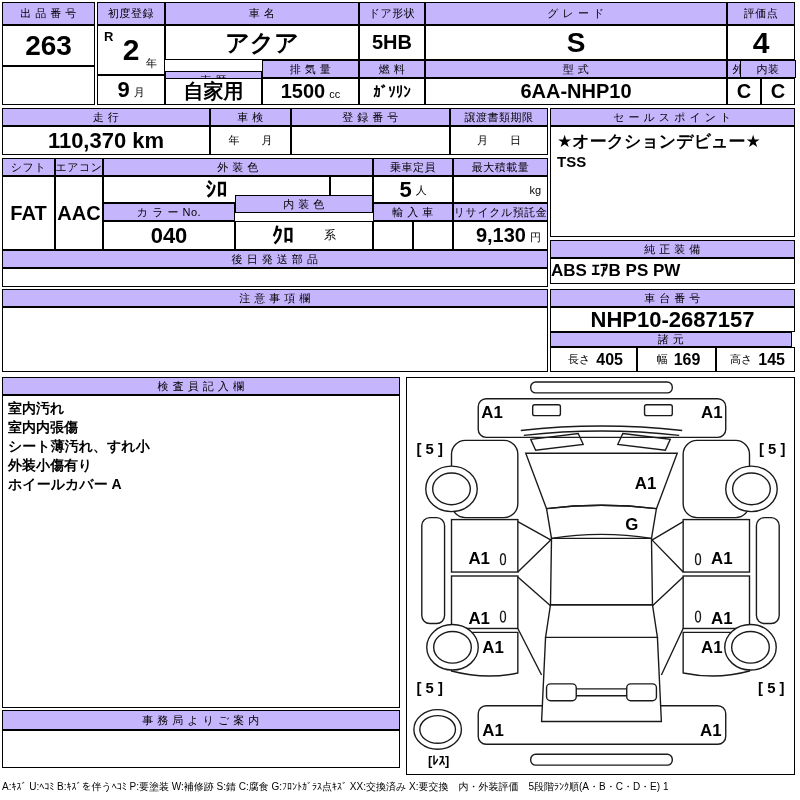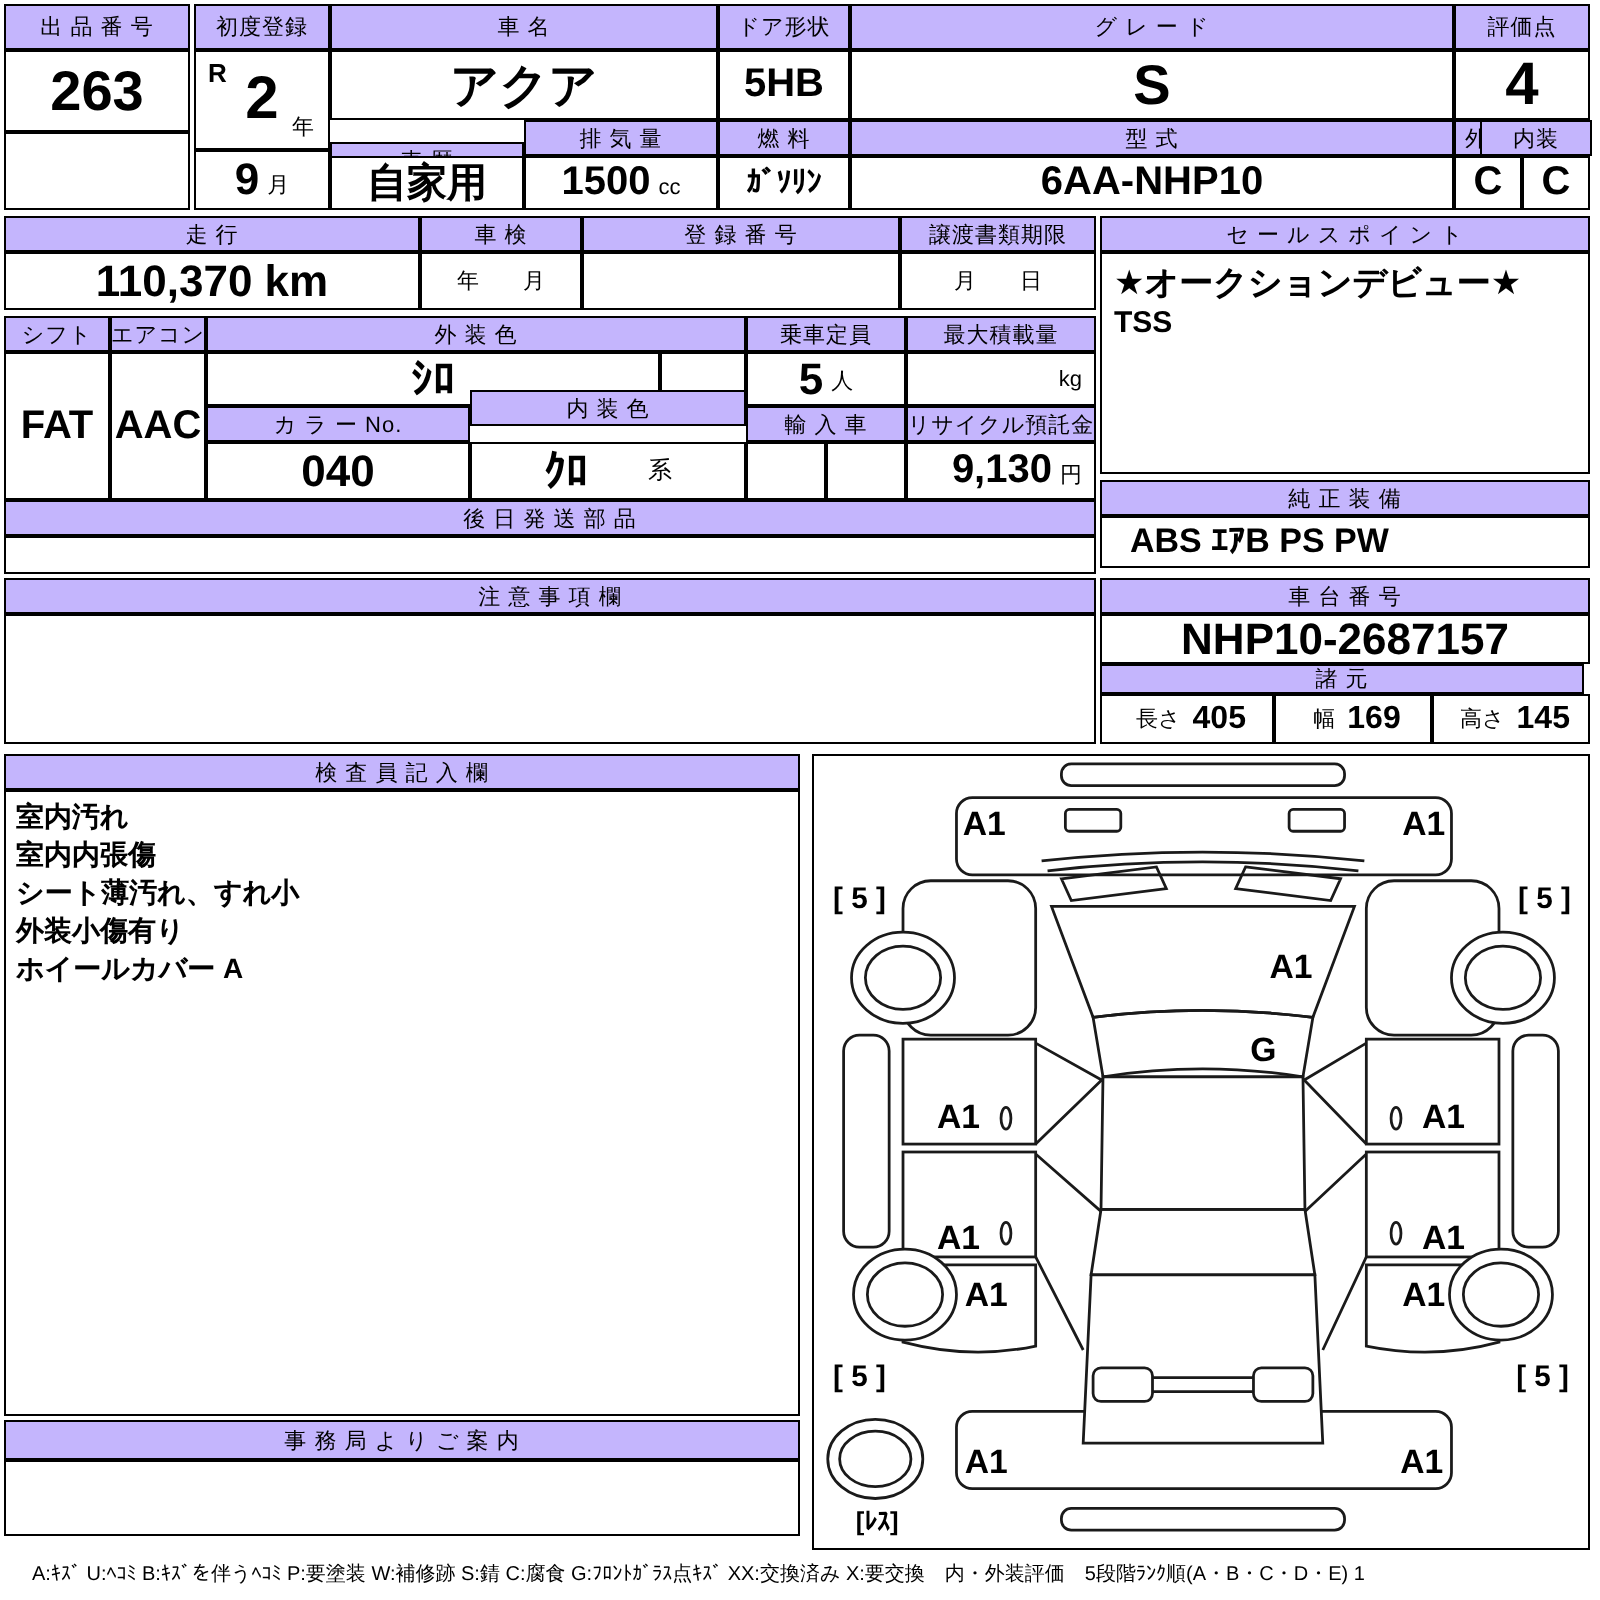--- a/index.html
+++ b/index.html
@@ -10,21 +10,21 @@
   .cell{
     position:absolute;box-sizing:border-box;border:1px solid #000;background:#fff;
     display:flex;align-items:center;justify-content:center;overflow:hidden;
     font-size:12px;white-space:nowrap;
   }
   .hdr{background:#c4b5fd;font-size:11px;letter-spacing:.5px;font-weight:normal;}
   .v{font-weight:bold;}
   .f30{font-size:30px}.f28{font-size:28px}.f24{font-size:24px}.f22{font-size:22px}
   .f20{font-size:20px}.f18{font-size:22px}.f17{font-size:17px}.f16{font-size:16px}
   .f15{font-size:15px}.f11{font-size:11px}
-  .left{justify-content:flex-start;padding-left:14px}
+  .left{justify-content:flex-start;padding-left:0}
   .right{justify-content:flex-end;padding-right:6px}
   .unit{font-size:11px;font-weight:normal;margin-left:4px;align-self:flex-end;padding-bottom:4px}
   .era{position:absolute;left:6px;top:3px;font-size:13px;font-weight:bold}
   .unit-br{position:absolute;right:7px;bottom:3px;font-size:11px;font-weight:normal}
   .notes{flex-direction:column;align-items:flex-start;justify-content:flex-start;
          padding:3px 5px;font-weight:bold;font-size:14px;line-height:19px}
   .sales{flex-direction:column;align-items:flex-start;justify-content:flex-start;
          padding:3px 6px;font-weight:bold}
   .plain{border:none;background:transparent}
   .speclab{font-size:11px;font-weight:normal;padding:0 6px 0 4px}

